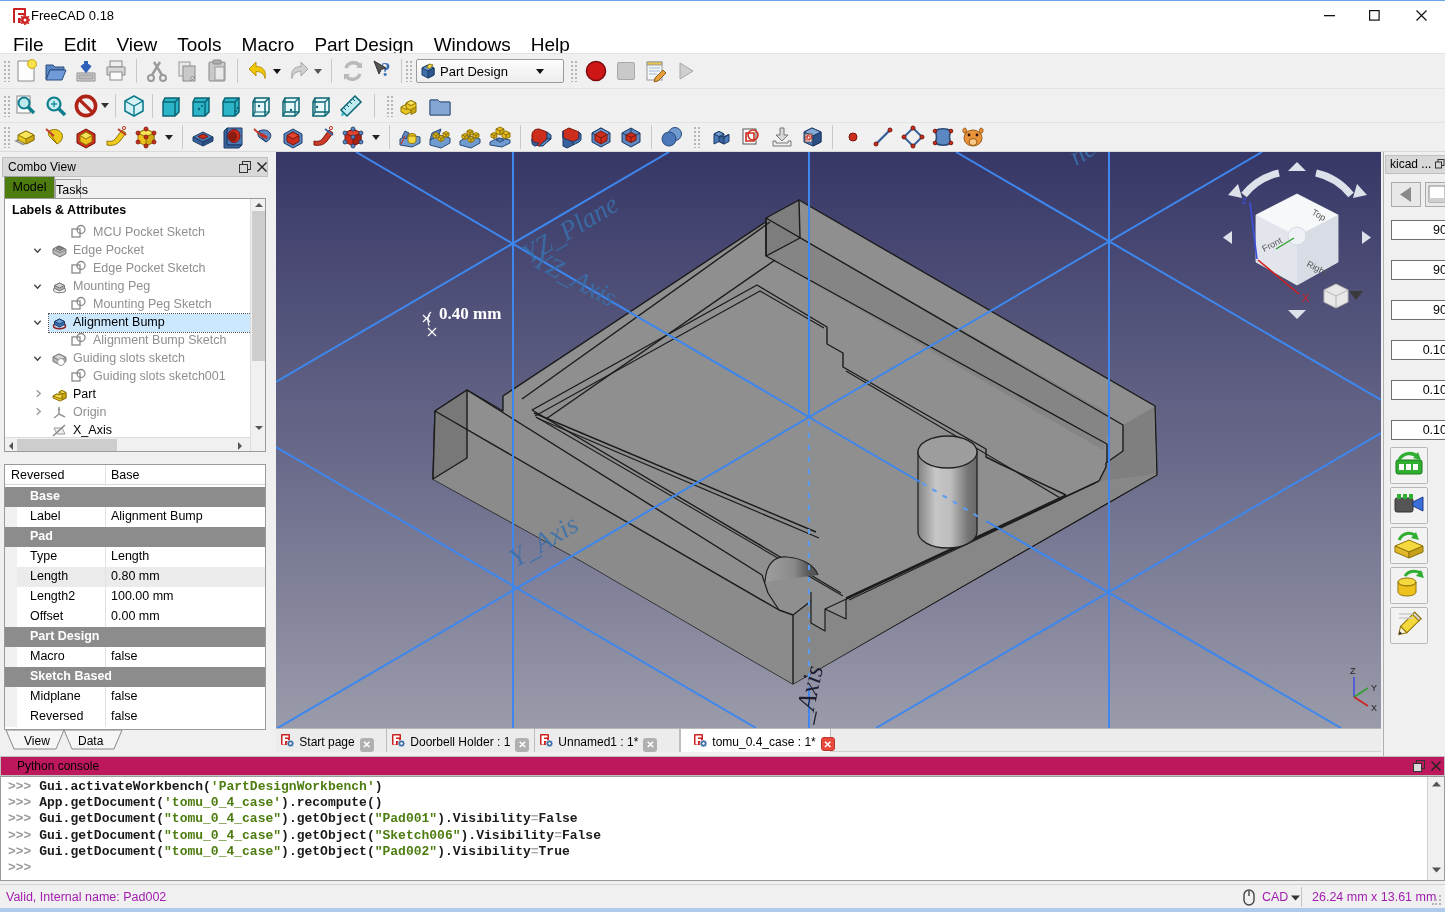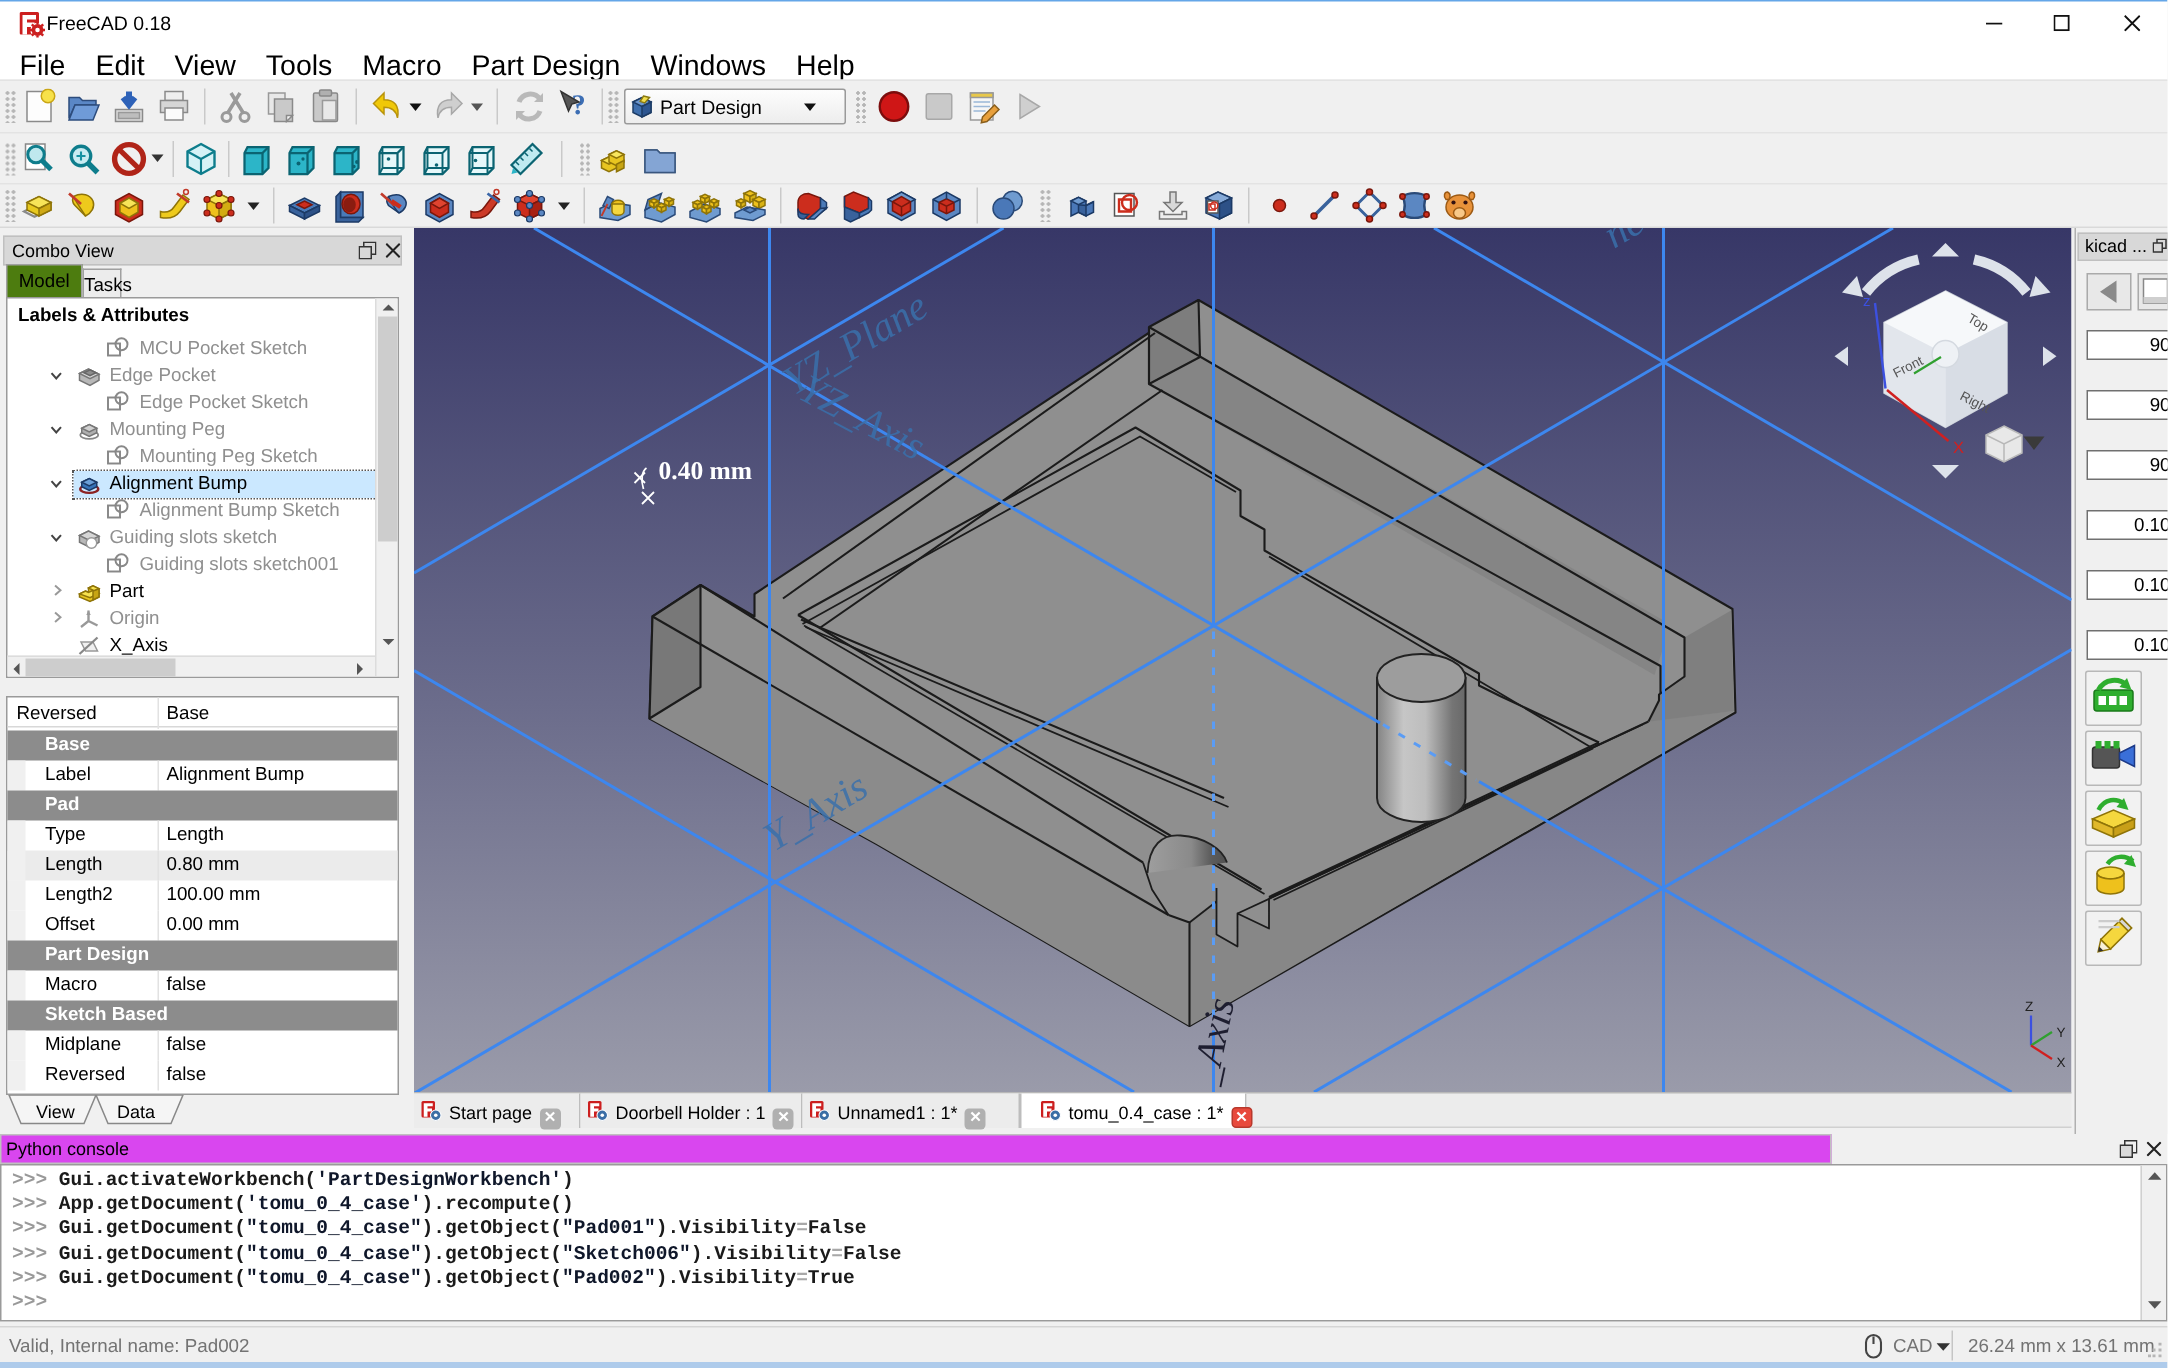--- a/index.html
+++ b/index.html
@@ -43,27 +43,27 @@
 #viewport{left:276px;top:152px;width:1105px;height:576px}
 #vtabs{left:276px;top:728px;width:1105px;height:24px;background:#ececec;border-top:1px solid #b8b8b8;border-bottom:1px solid #d0d0d0}
 .vtab{position:absolute;top:0;height:23px;font-size:12px;color:#000;border-right:1px solid #bdbdbd;padding:4px 4px 0 4px;white-space:nowrap}
 .closeb{display:inline-block;width:14px;height:14px;background:#b0b0b0;border-radius:3px;color:#fff;font-size:10px;font-weight:bold;text-align:center;line-height:14px;vertical-align:-2px;margin-left:5px}
 
 #rightpanel{left:1383px;top:152px;width:62px;height:604px;background:#f0f0f0;border-left:1px solid #b0b0b0}
 .rinput{position:absolute;left:7px;width:60px;height:20px;background:#fff;border:1px solid #707070;font-size:12.5px;text-align:right;padding:2px 3px 0 0}
 .rbtn{position:absolute;left:6px;width:38px;height:37px;background:#f2f2f2;border:1px solid #b8b8b8;border-radius:2px}
 
 #console{left:0;top:756px;width:1445px;height:128px}
-#ctitle{left:0;top:0;width:1221px;height:20px;background:#d946ef;border:1px solid #c0c0c0;font-size:12px;padding:2px 0 0 3px}
+#ctitle{left:0;top:0;width:1445px;height:20px;background:#be185d;border:1px solid #c0c0c0;font-size:12px;padding:2px 0 0 16px}
 #cbody{left:0;top:20px;width:1445px;height:105px;background:#fff;border:1px solid #9a9a9a;font-family:"Liberation Mono",monospace;font-size:13px;font-weight:bold;line-height:16.2px;padding:2px 0 0 7px;color:#1a1a1a}
 #cbody .p{color:#999}
-#cbody .s{color:#0f172a}
+#cbody .s{color:#4d7c0f}
 #cbody .o{color:#a8a8a8}
 
-#statusbar{left:0;top:884px;width:1445px;height:24px;background:#f0f0f0;border-top:1px solid #d5d5d5;font-size:12.5px;color:#737373}
+#statusbar{left:0;top:884px;width:1445px;height:24px;background:#f0f0f0;border-top:1px solid #d5d5d5;font-size:12.5px;color:#a21caf}
 #bottomstrip{left:0;top:908px;width:1445px;height:4px;background:#aecbeb}
 </style>
 </head>
 <body>
 <div id="app">
 <div id="titlebar" class="abs">
 <svg class="abs" style="left:13px;top:7px" width="17" height="17" viewBox="0 0 17 17">
         <rect x="0" y="0" width="13" height="15" rx="1" fill="#cc1f1f"></rect>
         <path d="M2 2h9v3H5v2h5v3H5v5H2z" fill="#fff"></path>
         <circle cx="12" cy="12" r="4.4" fill="#cc1f1f" stroke="#fff" stroke-width="0.8"></circle>

